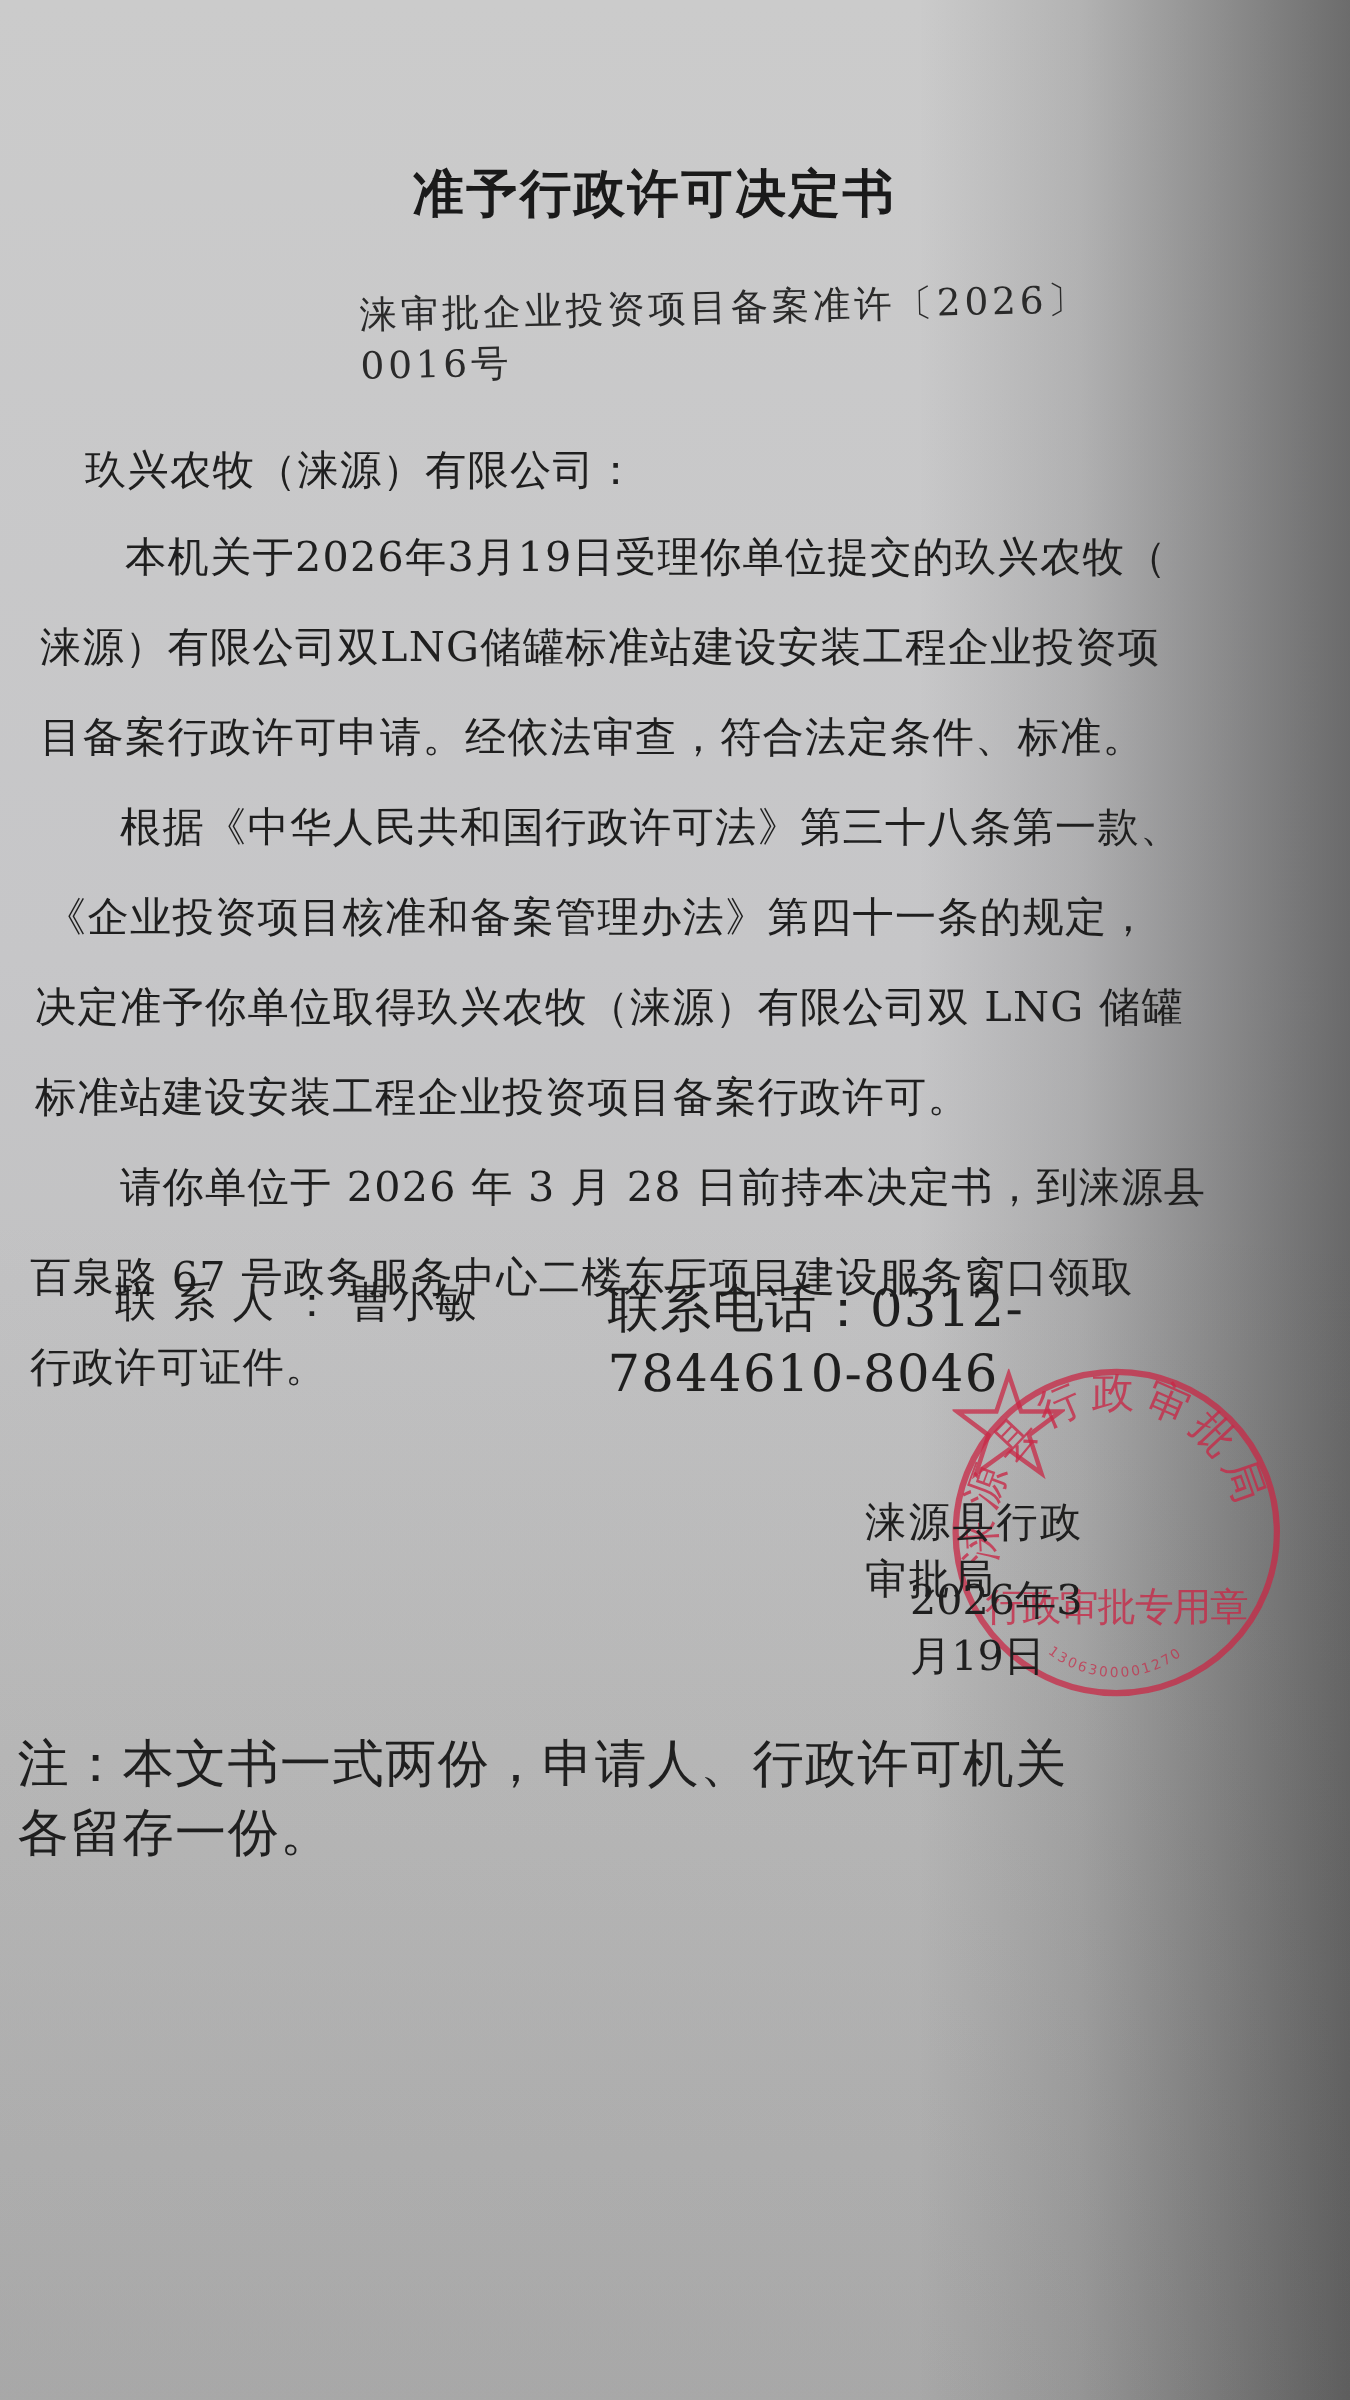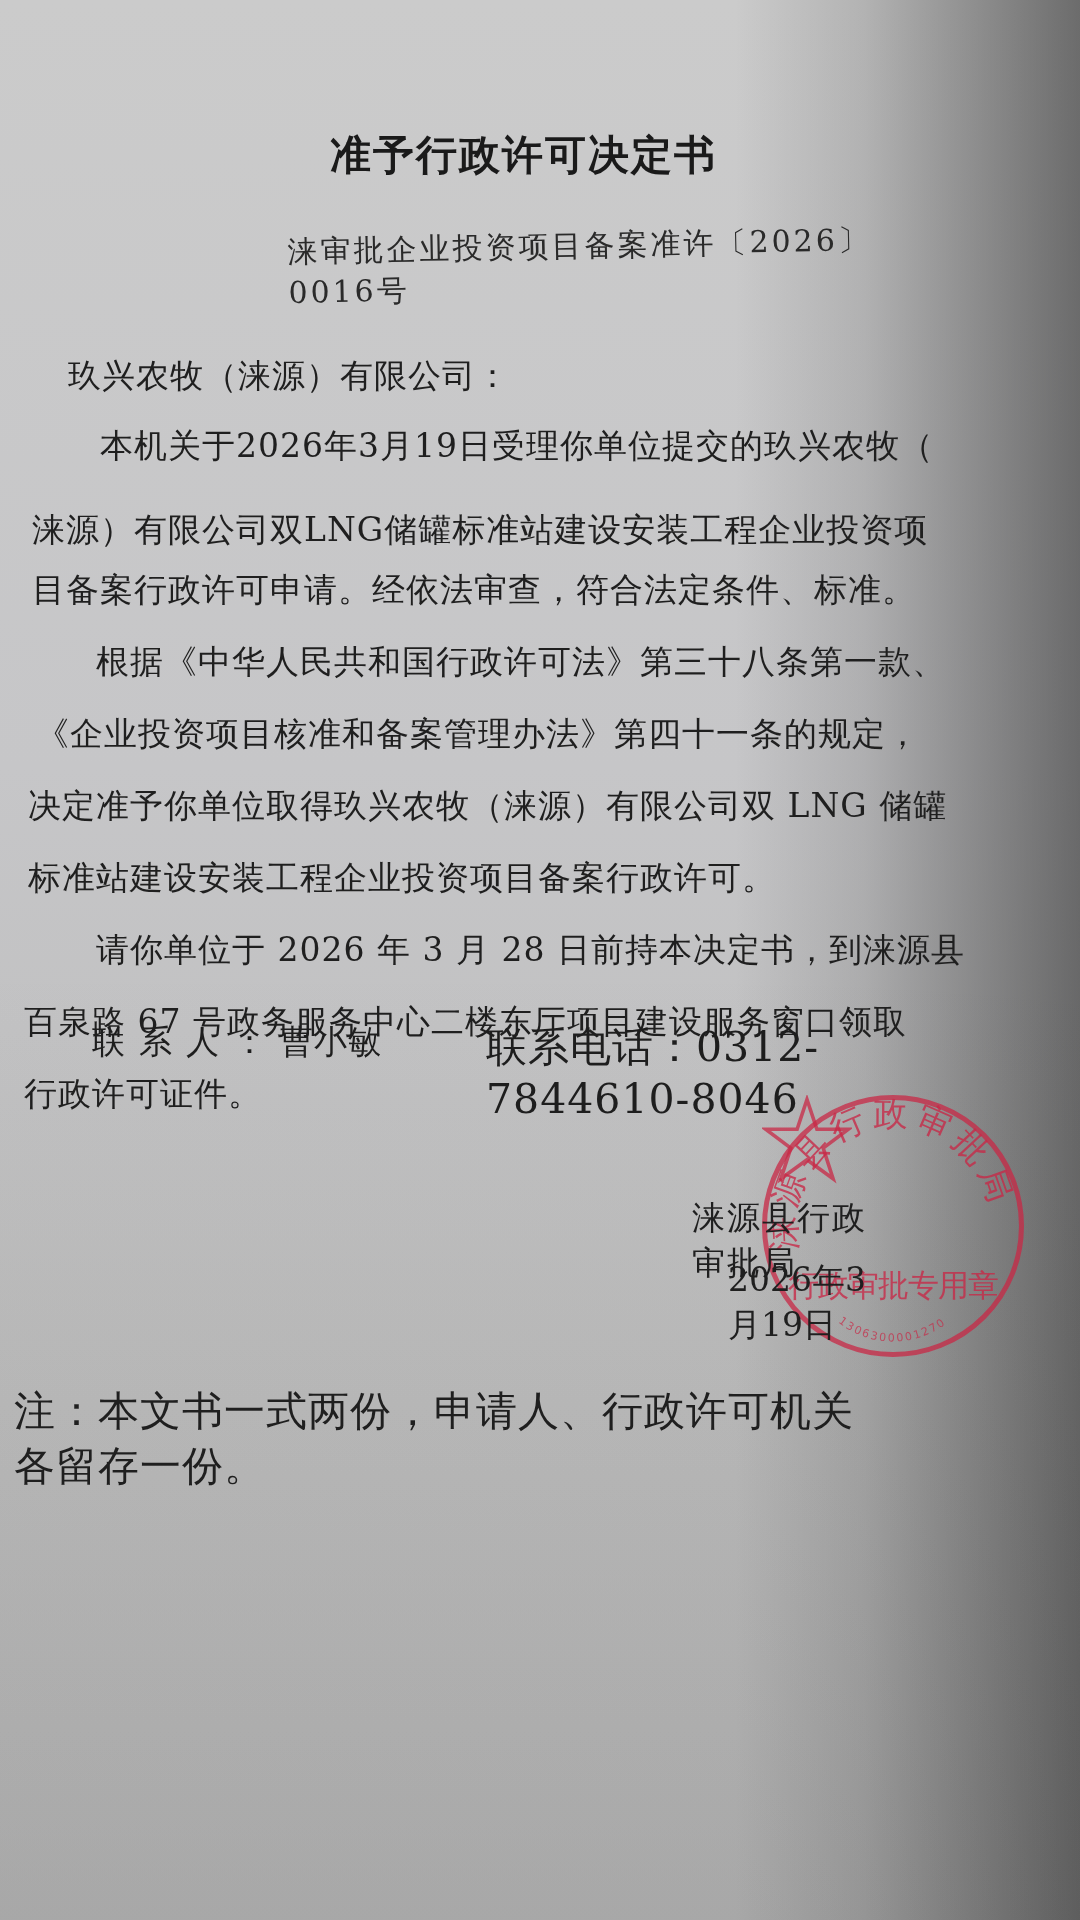--- a/index.html
+++ b/index.html
@@ -51,21 +51,21 @@
   }
   .line {
     position: absolute;
     font-size: 33px;
     white-space: nowrap;
     color: #1f1f1f;
     letter-spacing: 1px;
   }
   .addressee { left: 40px; top: 354px; margin-left: 28px; }
   .p1a { left: 100px; top: 424px; }
-  .p1b { left: 32px; top: 496px; margin-top: 12px; }
+  .p1b { left: 32px; top: 496px; }
   .p1c { left: 32px; top: 568px; }
   .p2a { left: 96px; top: 640px; }
   .p2b { left: 36px; top: 712px; text-align: center; }
   .p2c { left: 28px; top: 784px; }
   .p2d { left: 28px; top: 856px; }
   .p3a { left: 96px; top: 928px; }
   .p3b { left: 24px; top: 1000px; }
   .p3c { left: 24px; top: 1072px; }
 
   .contact-person {

